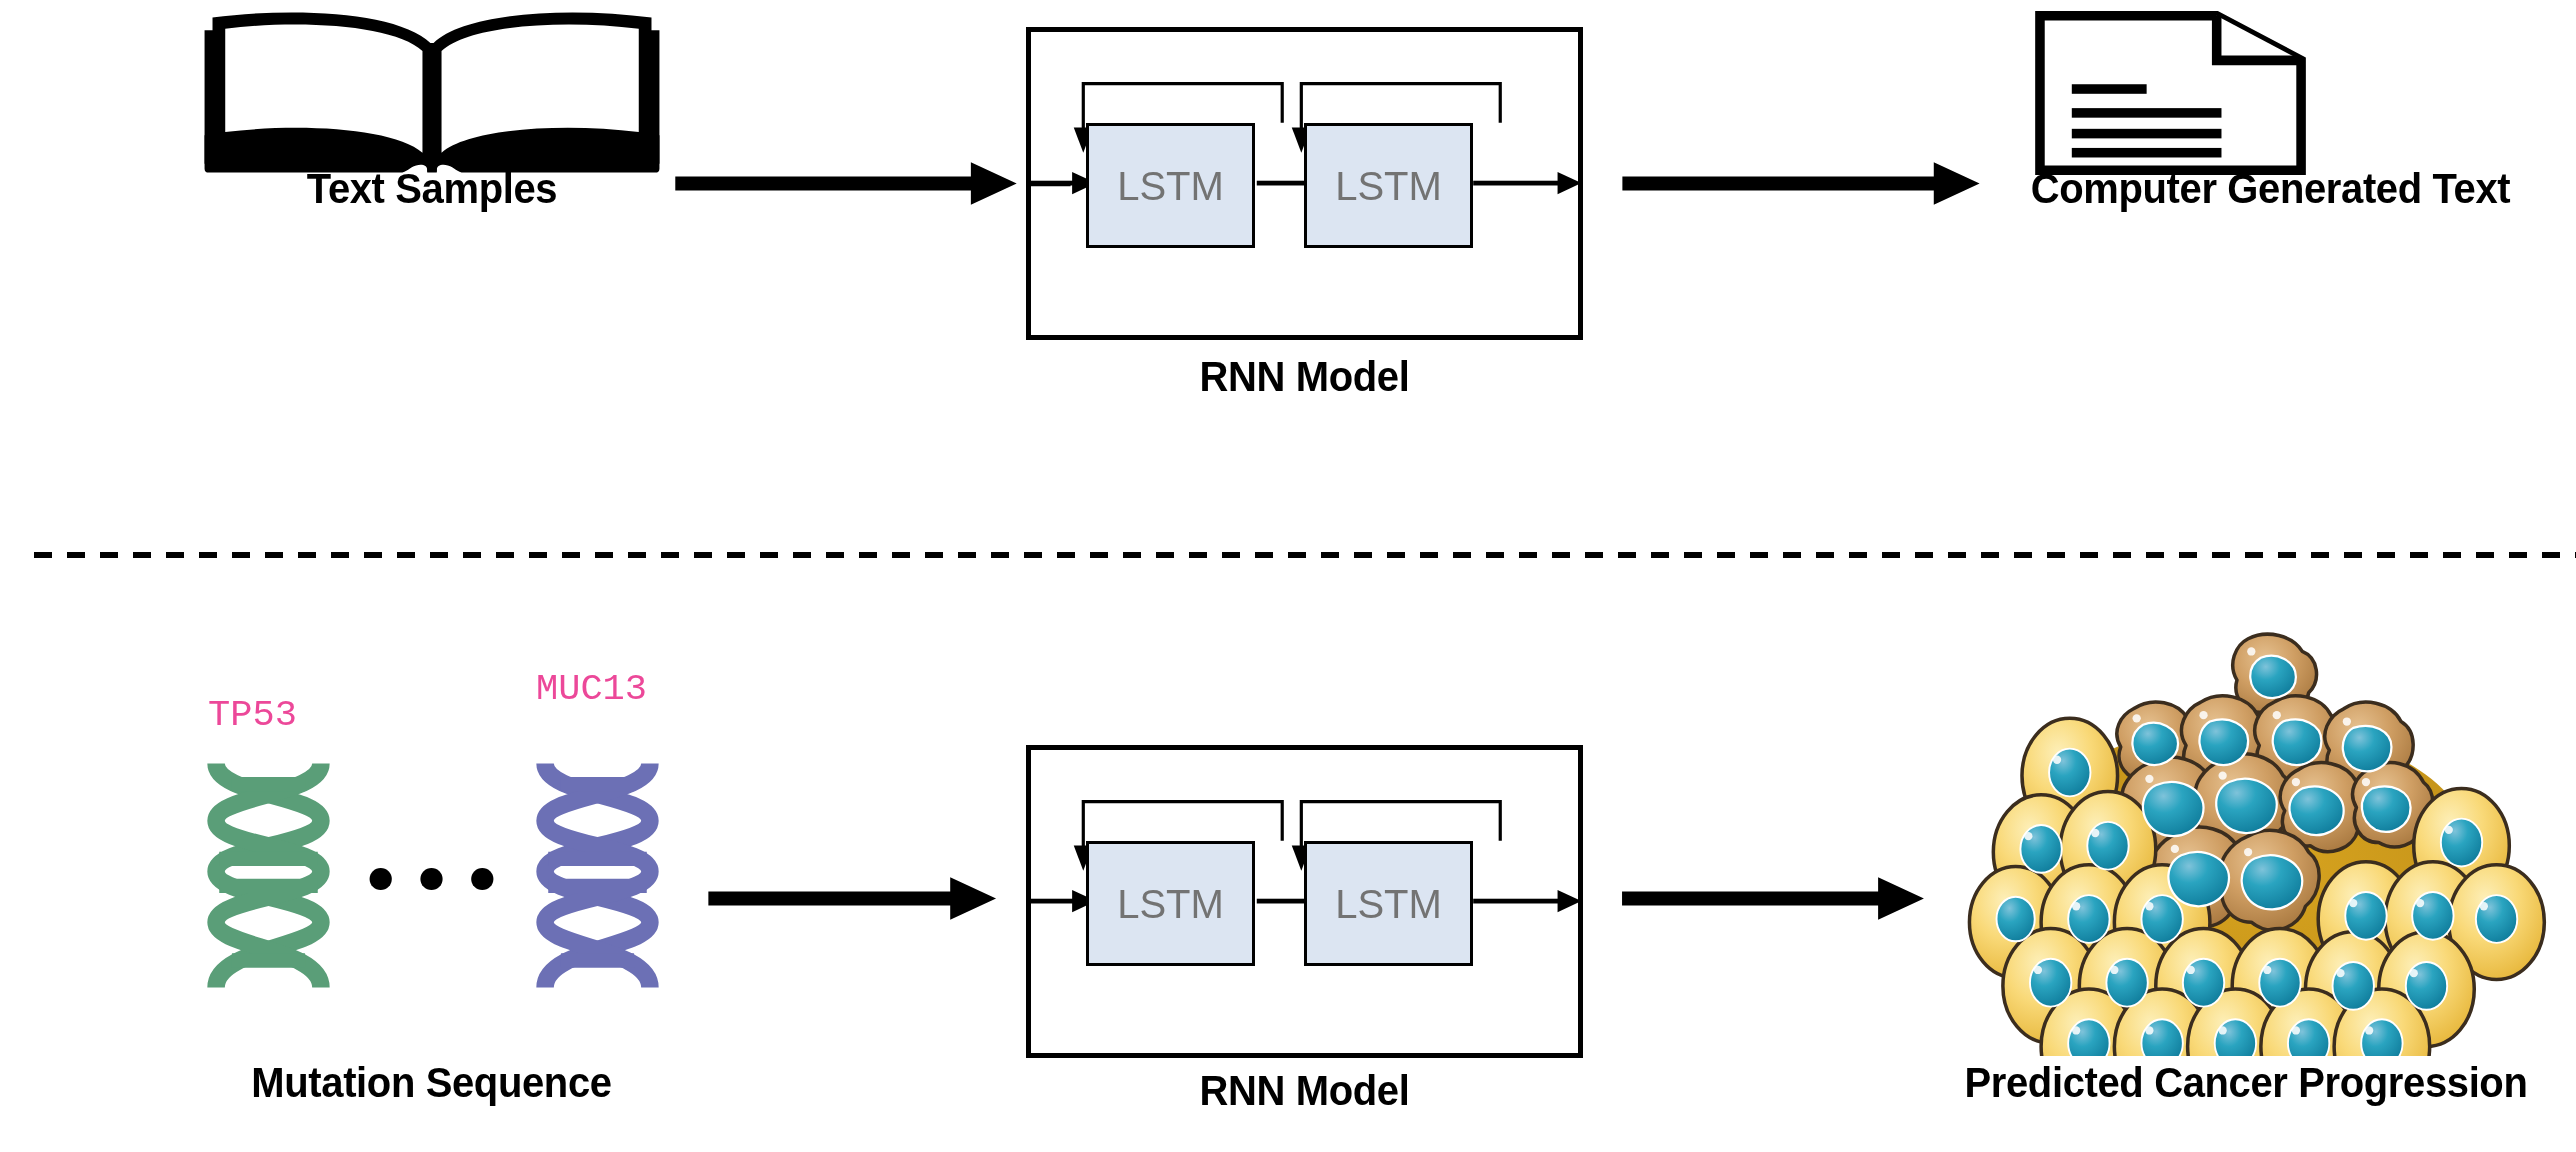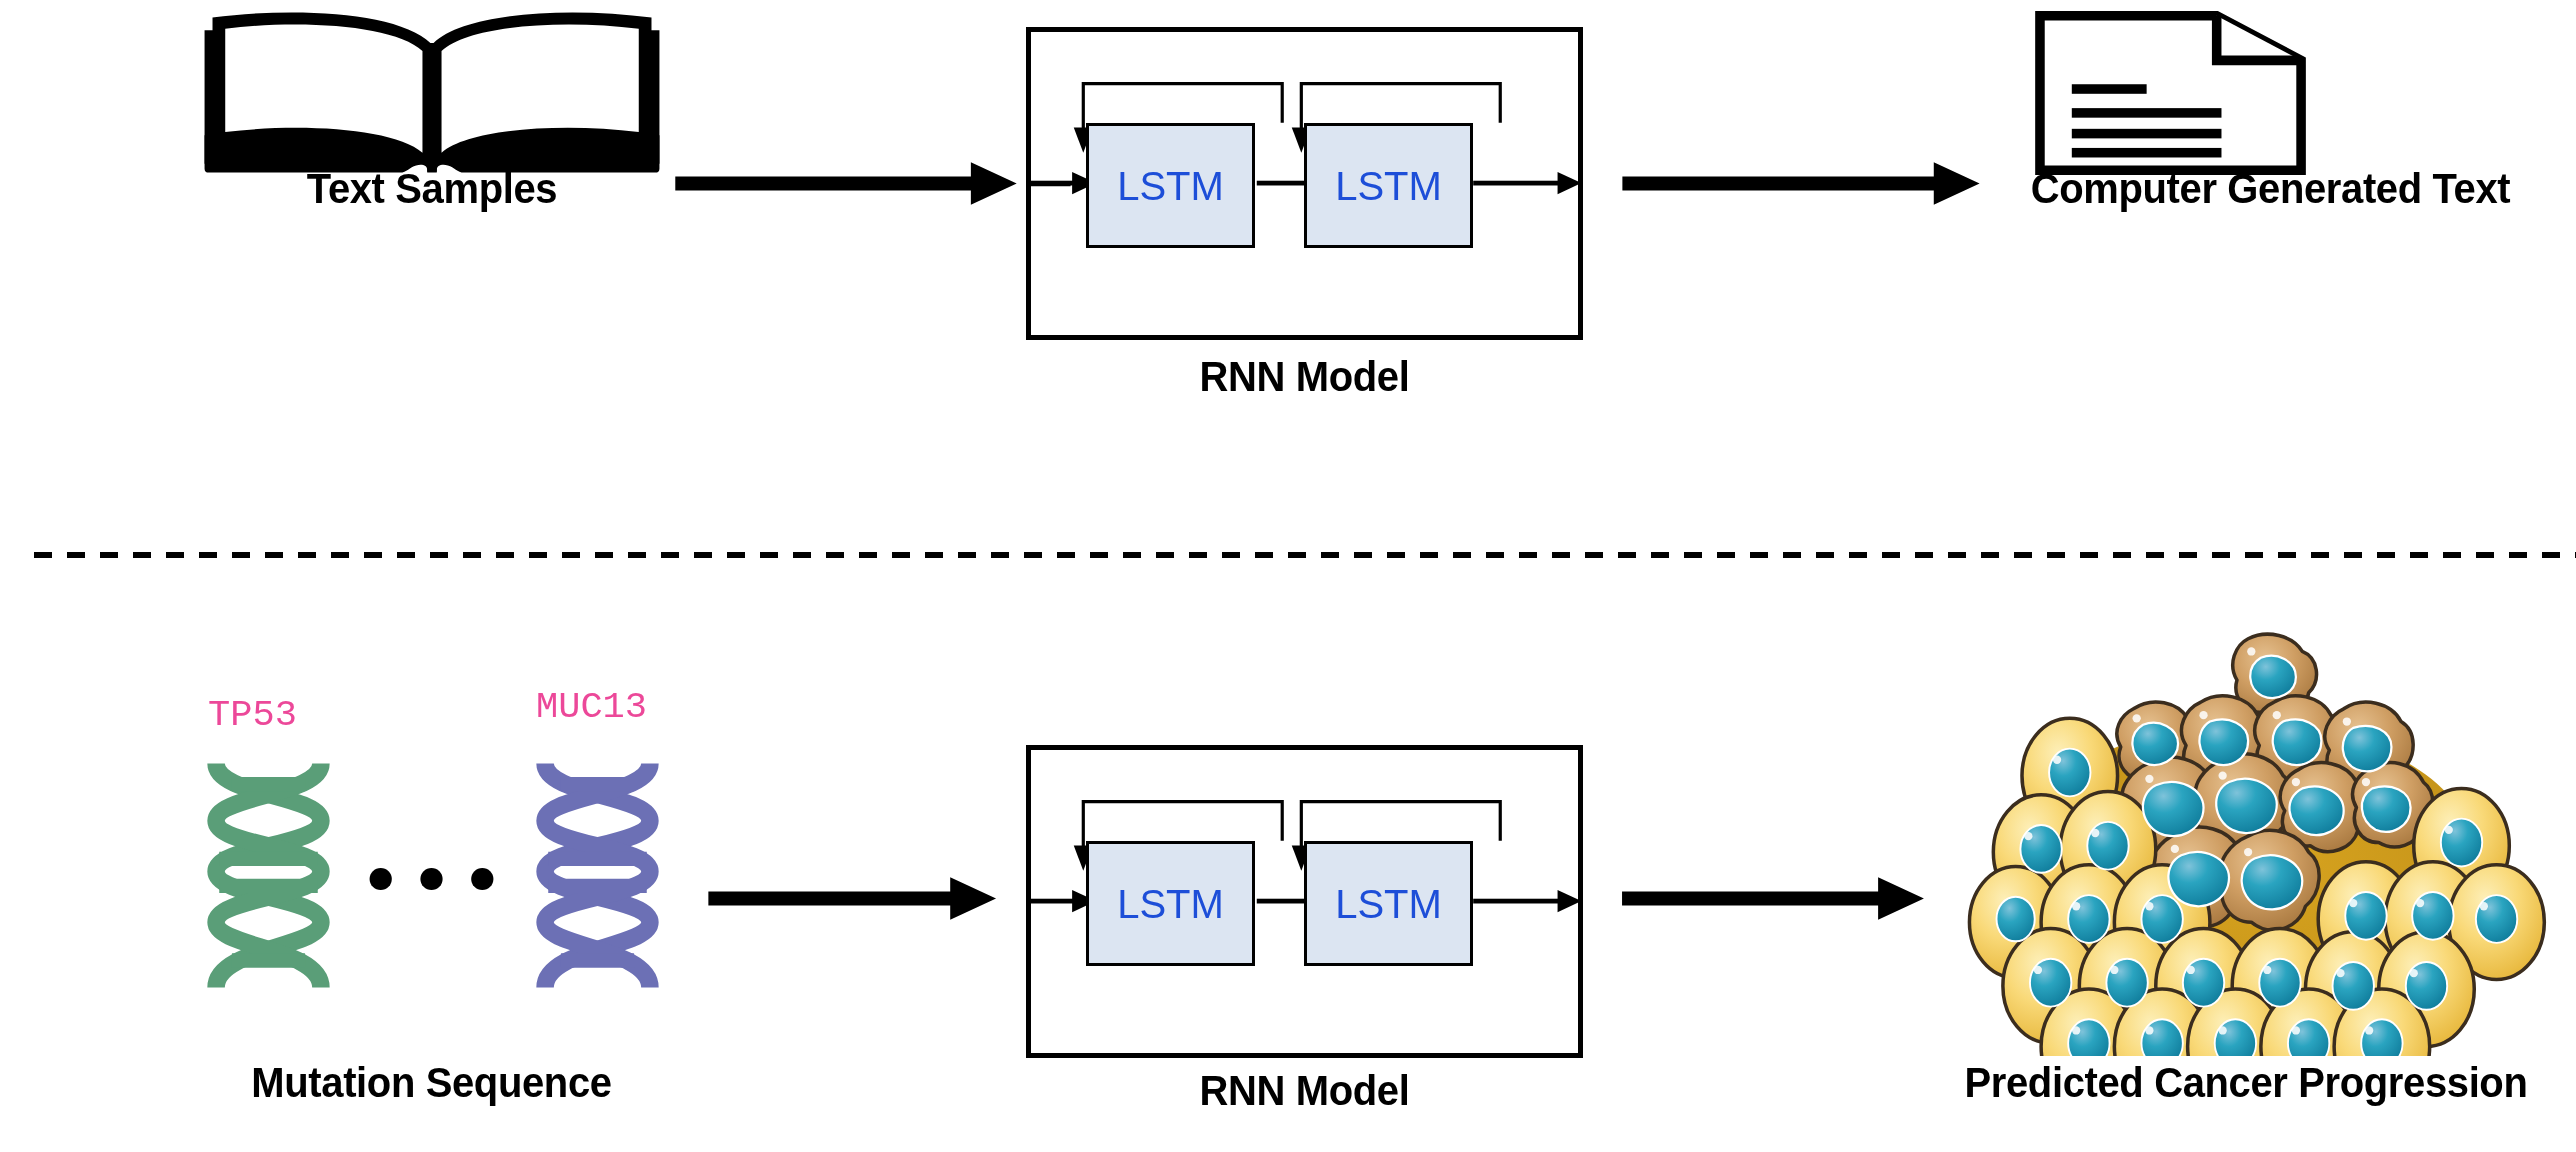--- a/index.html
+++ b/index.html
@@ -56,21 +56,21 @@
     background: #dce5f2;
     border: 3.2px solid #000000;
     box-sizing: border-box;
     display: flex;
     align-items: center;
     justify-content: center;
   }
   .lstm-label {
     font-family: "Liberation Sans", sans-serif;
     font-size: 40px;
-    color: #1d4ed8;
+    color: #737373;
     letter-spacing: 0px;
     line-height: 1;
   }
 
   
   .divider {
     position: absolute;
     height: 5.6px;
     background-image: repeating-linear-gradient(
       to right,
@@ -166,21 +166,21 @@
       <rect x="46" y="196" width="188" height="12" fill="#000"></rect>
     </svg>
   </div>
 
   <div class="caption caption-lg" style="left:1934px; top:164px; width:605px;">Computer Generated Text</div>
 
   <div class="divider" style="left:0px; top:552px; width:2576px;"></div>
 
   <div class="gene-label" style="left:139px; top:694px; width:159px;">TP53</div>
 
-  <div class="gene-label" style="left:470px; top:686px; width:175px;">MUC13</div>
+  <div class="gene-label" style="left:470px; top:668px; width:175px;">MUC13</div>
 
   <div class="abs" style="left:163px; top:760px; width:143px; height:231px;">
     <svg width="143" height="231" viewBox="0 0 90 145">
       <g fill="none" stroke="#5a9e78" stroke-width="11" stroke-linecap="butt">
         <path d="M12,2 C12,22 78,22 78,38 C78,54 12,54 12,70
                  C12,86 78,86 78,102 C78,118 12,118 12,143"></path>
         <path d="M78,2 C78,22 12,22 12,38 C12,54 78,54 78,70
                  C78,86 12,86 12,102 C12,118 78,118 78,143"></path>
       </g>
       <g fill="none" stroke="#5a9e78" stroke-width="9" stroke-linecap="butt">

